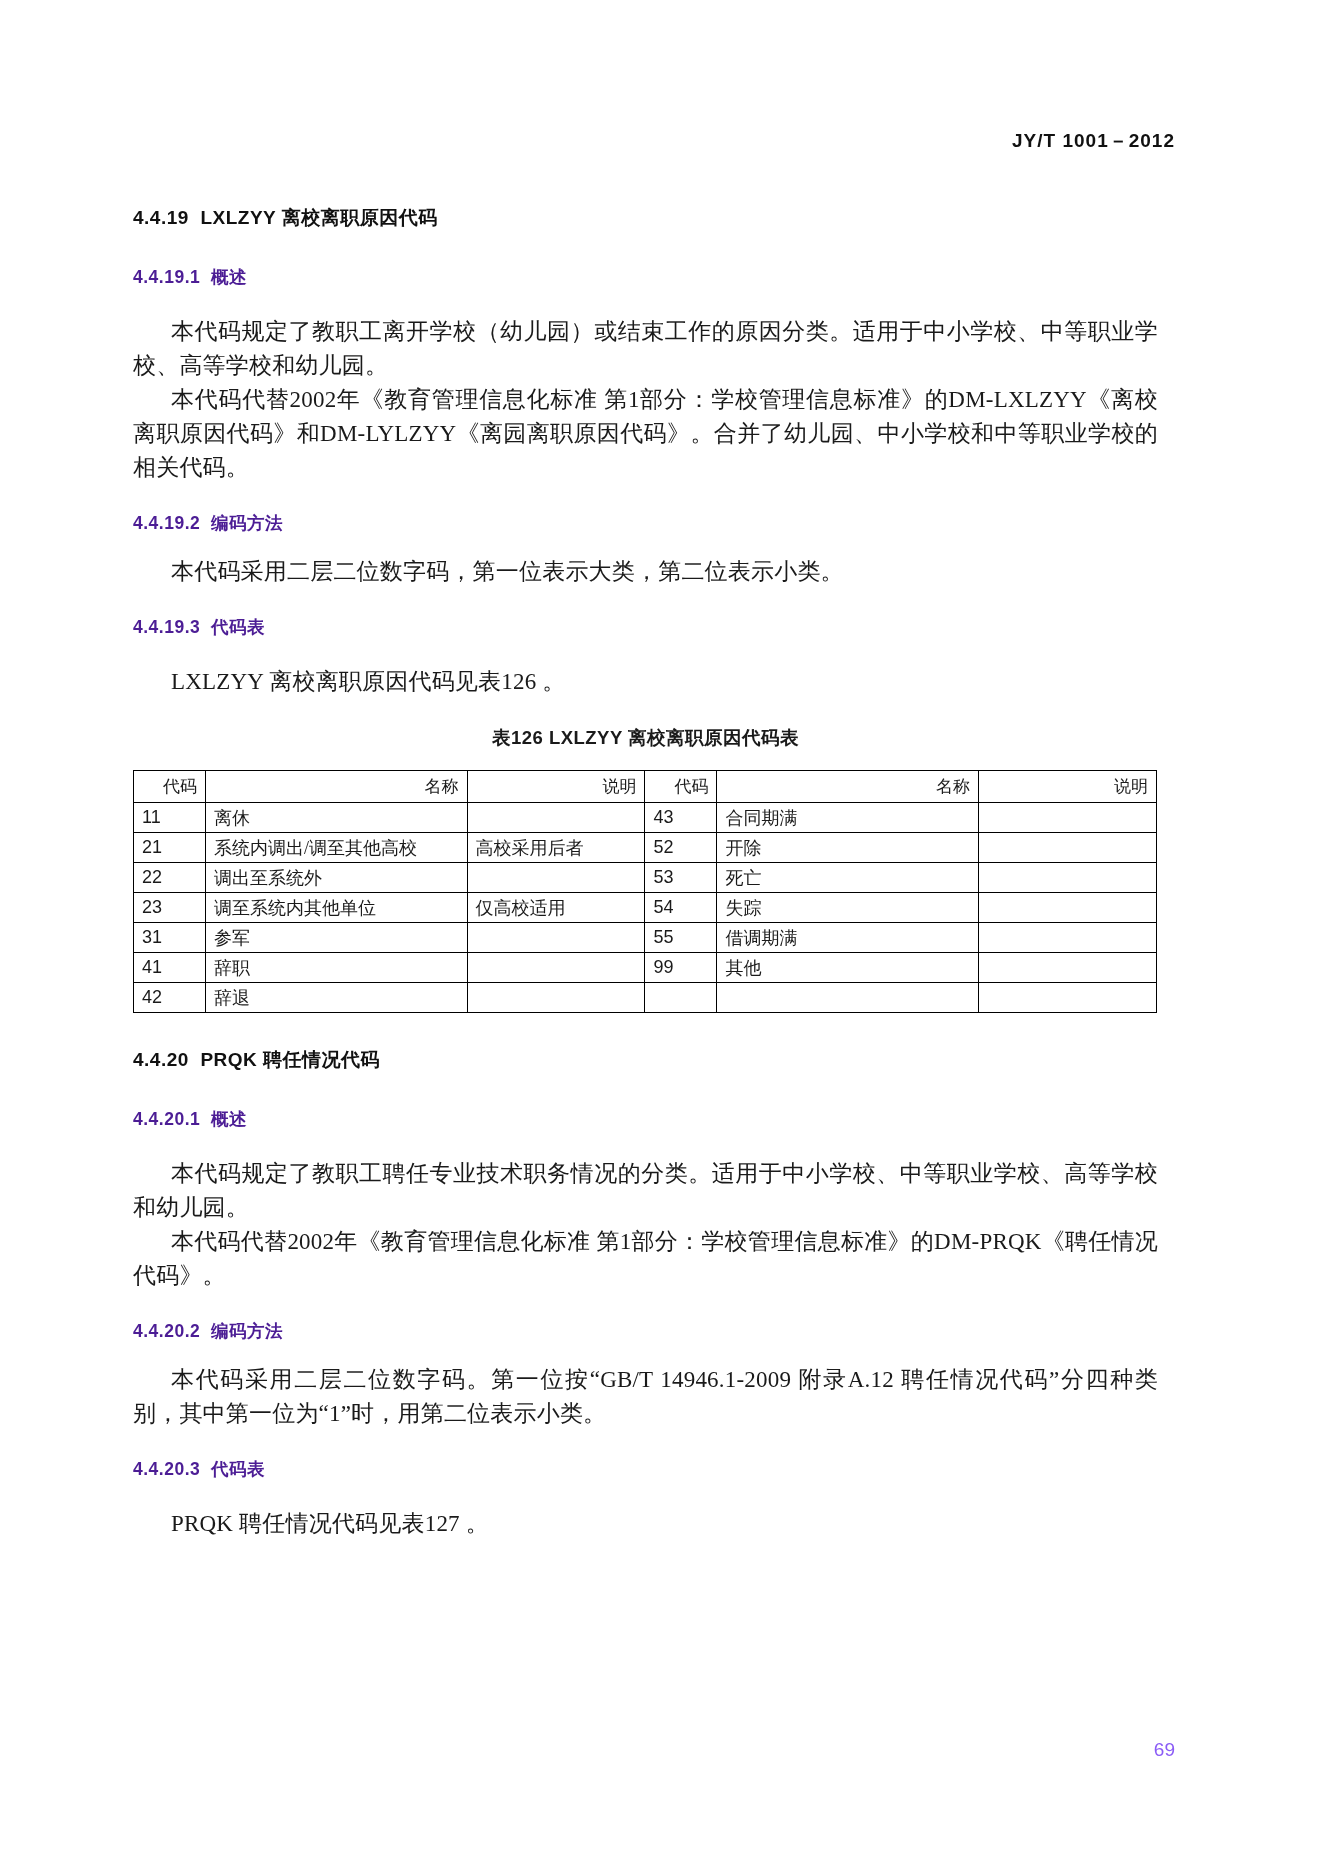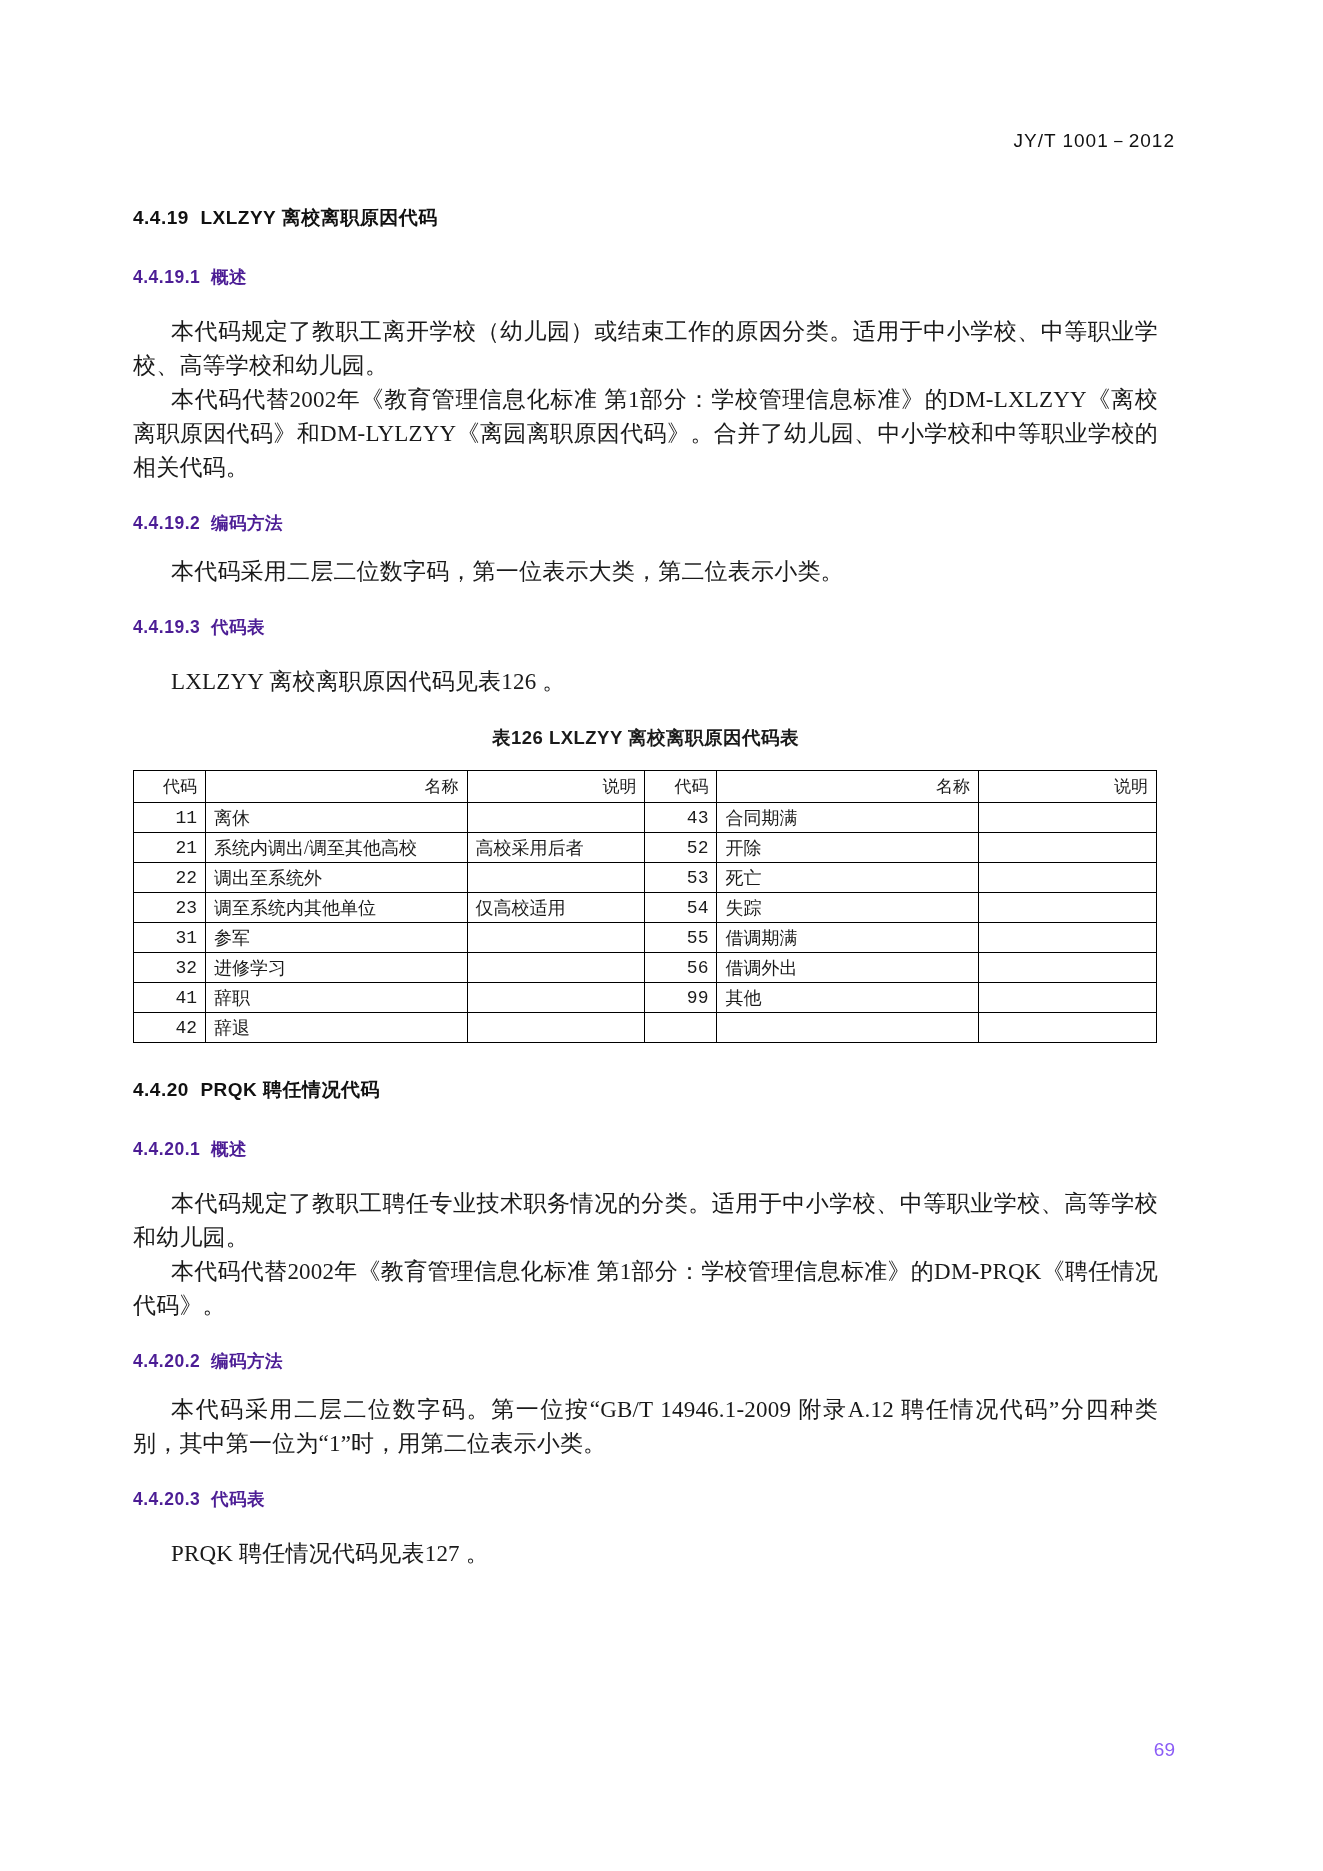--- a/index.html
+++ b/index.html
@@ -22,20 +22,21 @@
     padding: 0;
   }
   .header {
     position: absolute;
     top: 128px;
     right: 148px;
     font-family: "Liberation Sans", sans-serif;
     font-size: 19px;
     letter-spacing: 1px;
     color: #111;
+    font-weight: bold;
   }
   .content {
     position: absolute;
     top: 205px;
     left: 133px;
     width: 1025px;
   }
   h3.sec {
     font-family: "Liberation Sans", sans-serif;
     font-size: 19px;
@@ -86,22 +87,22 @@
     vertical-align: middle;
   }
   table.code-table th {
     text-align: right;
     font-weight: normal;
     font-family: "Liberation Sans", sans-serif;
     font-size: 17px;
     height: 31px;
   }
   table.code-table td.code {
-    text-align: right;
-    font-family: Liberation Mono, monospace;
+    text-align: left;
+    font-family: Liberation Sans, sans-serif;
   }
   col.c-code { width: 68px; }
   col.c-name { width: 247px; }
   col.c-desc { width: 168px; }
   .page-number {
     position: absolute;
     bottom: 110px;
     right: 148px;
     font-family: "Liberation Sans", sans-serif;
     font-size: 19px;
@@ -214,28 +215,20 @@
         </tr>
         <tr>
           <td class="code">31</td>
           <td>参军</td>
           <td></td>
           <td class="code">55</td>
           <td>借调期满</td>
           <td></td>
         </tr>
         <tr>
-          <td class="code">32</td>
-          <td>进修学习</td>
-          <td></td>
-          <td class="code">56</td>
-          <td>借调外出</td>
-          <td></td>
-        </tr>
-        <tr>
           <td class="code">41</td>
           <td>辞职</td>
           <td></td>
           <td class="code">99</td>
           <td>其他</td>
           <td></td>
         </tr>
         <tr>
           <td class="code">42</td>
           <td>辞退</td>

